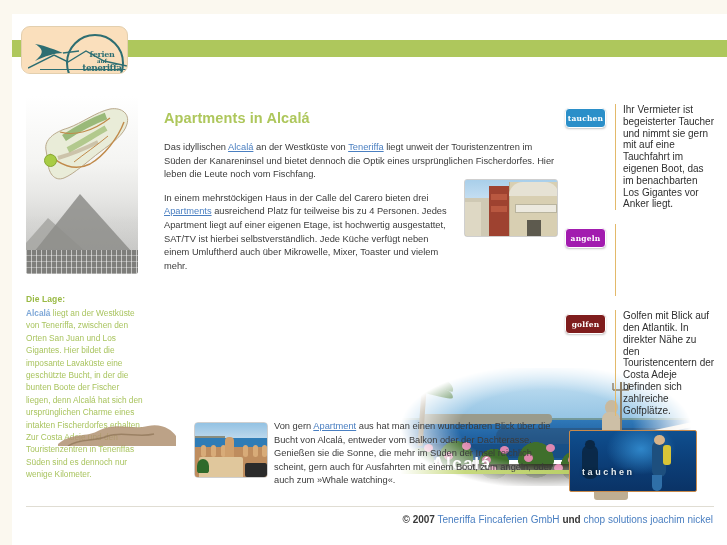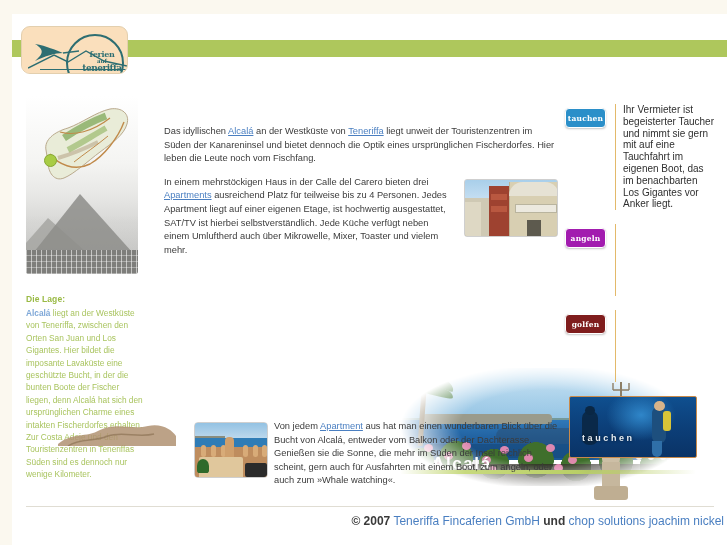--- a/index.html
+++ b/index.html
@@ -267,22 +267,22 @@
   #dive-reef {
     position:absolute; left:46px; top:400px; width:118px; height:32px;
   }
 
   
   #footer-rule {
     position:absolute; left:14px; top:492px; width:688px; height:1px;
     background:#e0ddd3;
   }
   #footer {
-    position:absolute; right:3px; top:500px;
-    font-size:12px; color:#3a3a3a; white-space:nowrap;
+    position:absolute; right:14px; top:500px;
+    font-size:10px; color:#3a3a3a; white-space:nowrap;
   }
   #footer .cp { font-weight:bold; }
   #footer .lnk { color:#4a7fc1; }
 </style>
 </head>
 <body>
 
 <div id="page">
 
   <div id="header-band"></div>
@@ -322,20 +322,21 @@
         <path d="M26 30 C40 34, 58 30, 76 16" fill="none" stroke="#c08a4a" stroke-width="1.2"></path>
         <path d="M40 60 C50 52, 62 44, 74 34" fill="none" stroke="#c08a4a" stroke-width="1"></path>
       </svg>
       <div class="island-pin"></div>
     </div>
     <div id="lage-head">Die Lage:</div>
     <div id="lage-body"><span class="hl">Alcalá</span><span> liegt an der Westküste von Teneriffa, zwischen den Orten San Juan und Los Gigantes. Hier bildet die imposante Lavaküste eine geschützte Bucht, in der die bunten Boote der Fischer liegen, denn Alcalá hat sich den ursprünglichen Charme eines intakten Fischerdorfes erhalten. Zur Costa Adeje und den Touristenzentren in Teneriffas Süden sind es dennoch nur wenige Kilometer.</span></div>
   </div>
 
   <div id="center-col">
+    <h1 id="article-title">Apartments in Alcalá</h1>
 
     <div id="para1" class="body-text"><span>Das idyllischen </span><a class="link" href="#">Alcalá</a><span> an der Westküste von </span><a class="link" href="#">Teneriffa</a><span> liegt unweit der Touristenzentren im Süden der Kanareninsel und bietet dennoch die Optik eines ursprünglichen Fischerdorfes. Hier leben die Leute noch vom Fischfang.</span></div>
 
     <div id="para2" class="body-text"><span>In einem mehrstöckigen Haus in der Calle del Carero bieten drei </span><a class="link" href="#">Apartments</a><span> ausreichend Platz für teilweise bis zu 4 Personen. Jedes Apartment liegt auf einer eigenen Etage, ist hochwertig ausgestattet, SAT/TV ist hierbei selbstverständlich. Jede Küche verfügt neben einem Umluftherd auch über Mikrowelle, Mixer, Toaster und vielem mehr.</span></div>
 
     <div id="house-photo">
       <div class="hp-sky"></div>
       <div class="hp-street"></div>
       <div class="hp-row"></div>
       <div class="hp-row2"></div>
@@ -413,21 +414,21 @@
         <div class="tp-bal" style="left:20px"></div>
         <div class="tp-bal" style="left:42px"></div>
         <div class="tp-bal" style="left:52px"></div>
         <div class="tp-bal" style="left:61px"></div>
       </div>
       <div class="tp-post"></div>
       <div class="tp-plant"></div>
       <div class="tp-chair"></div>
     </div>
 
-    <div id="para3" class="body-text"><span>Von jedem </span><a class="link" href="#">Apartment</a><span> aus hat man einen wunderbaren Blick über die Bucht von Alcalá, entweder vom Balkon oder der Dachterasse. Genießen sie die Sonne, die mehr im Süden der Insel reichlich scheint, gern auch für Ausfahrten mit einem Boot, zum angeln, oder auch zum »Whale watching«.</span></div>
+    <div id="para3" class="body-text"><span>Von gern </span><a class="link" href="#">Apartment</a><span> aus hat man einen wunderbaren Blick über die Bucht von Alcalá, entweder vom Balkon oder der Dachterasse. Genießen sie die Sonne, die mehr im Süden der Insel reichlich scheint, gern auch für Ausfahrten mit einem Boot, zum angeln, oder auch zum »Whale watching«.</span></div>
   </div>
 
   <div id="right-col">
 
     <div class="act-row">
       <div class="act-badge" style="background:#2b8fc9">
         <span>tauchen</span>
       </div>
       <div class="act-rule"></div>
       <div class="act-text">Ihr Vermieter ist begeisterter Taucher und nimmt sie gern mit auf eine Tauchfahrt im eigenen Boot, das im benachbarten Los Gigantes vor Anker liegt.</div>
@@ -438,20 +439,21 @@
         <span>angeln</span>
       </div>
       <div class="act-rule"></div>
     </div>
 
     <div class="act-row">
       <div class="act-badge" style="background:#7f1d1d">
         <span>golfen</span>
       </div>
       <div class="act-rule"></div>
+      <div class="act-text">Golfen mit Blick auf den Atlantik. In direkter Nähe zu den Touristencentern der Costa Adeje befinden sich zahlreiche Golfplätze.</div>
     </div>
 
     <div id="dive-photo">
       <div class="dp-glow"></div>
       <div class="dp-diver1"></div>
       <div class="dp-diver1h"></div>
       <div class="dp-diver2"></div>
       <div class="dp-diver2h"></div>
       <div class="dp-tank"></div>
       <div class="dp-fin"></div>

